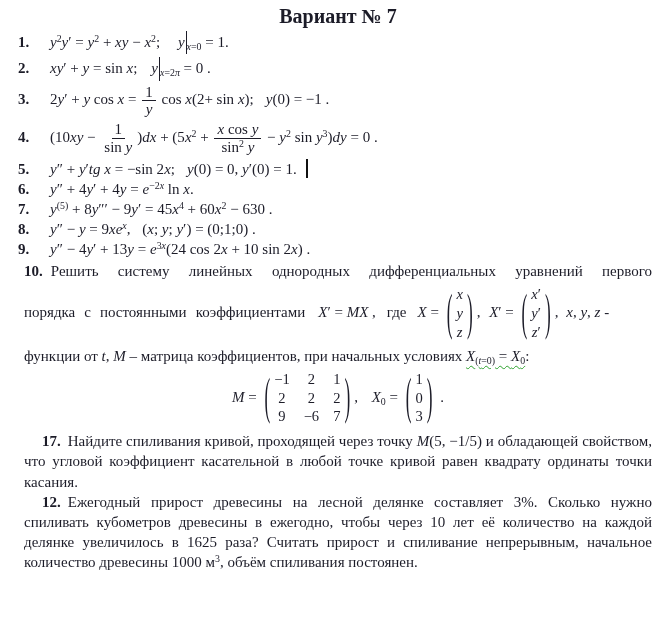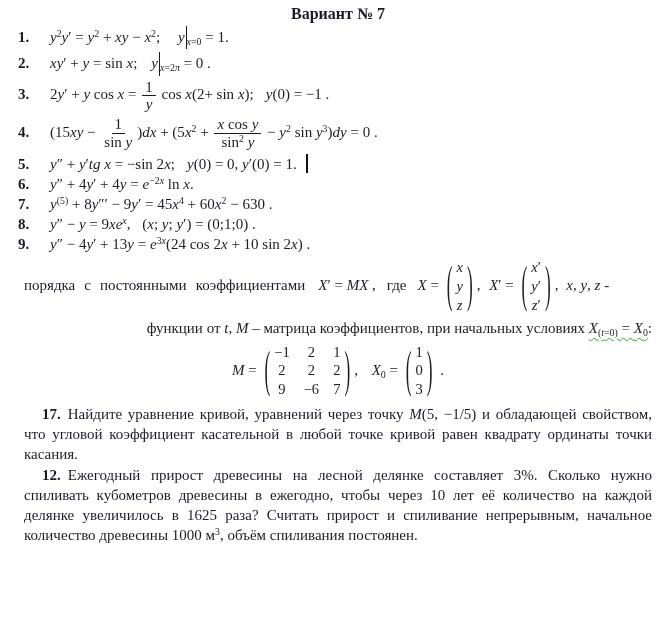--- a/index.html
+++ b/index.html
@@ -1,18 +1,18 @@
 <!DOCTYPE html>
 <html><head>
 <meta charset="utf-8">
 <style>
   html,body{margin:0;padding:0;background:#ffffff;width:666px;height:635px;overflow:hidden;}
   body{font-family:"Liberation Serif","DejaVu Serif",serif;font-size:15px;color:#1c1c28;}
   .page{padding:5px 14px 0 24px;width:628px;}
-  .title{text-align:center;font-weight:bold;font-size:16px;margin-bottom:2px;}
+  .title{text-align:center;font-weight:bold;font-size:20px;margin-bottom:2px;}
   .para{text-align:justify;line-height:1.34;}
   .indent{text-indent:18px;}
   .problem{margin:3px 0;margin-left:-6px;}
   .pnum{display:inline-block;width:32px;font-weight:bold;}
   .it{font-style:italic;}
   .bd{font-weight:bold;}
   sup,sub{font-size:0.66em;line-height:0;}
   sup{vertical-align:0.55em;}
   sub{vertical-align:-0.35em;}
   .frac{display:inline-flex;flex-direction:column;align-items:center;vertical-align:middle;text-align:center;line-height:1.12;margin:0 2px;}
@@ -20,51 +20,52 @@
   .fden{padding:0 3px;}
   .ebar{display:inline-block;width:0;border-left:1.1px solid currentColor;height:1.55em;vertical-align:-0.5em;margin-left:1px;}
   .caret{display:inline-block;width:2px;height:19px;background:#111;vertical-align:-4px;margin-left:4px;}
   .hsp{display:inline-block;}
   .mat{display:inline-flex;align-items:center;vertical-align:middle;margin:0 3px;}
   .mgrid{display:grid;gap:0 14px;padding:2px 3px;justify-items:center;align-items:center;line-height:1.3;font-size:0.97em;}
   .par{display:inline-block;transform:scaleY(2.9);transform-origin:center;line-height:1;font-size:1.15em;padding:0 1px;}
   .sqg{text-decoration:underline;text-decoration-style:wavy;text-decoration-color:#2da12d;text-decoration-thickness:1px;text-underline-offset:4px;}
   .jline{text-align:justify;text-align-last:justify;line-height:1.34;}
   .p10l2{margin:2px 0;line-height:1.3;}
-  .p10l3{line-height:1.34;margin-bottom:2px;text-align:right;}
+  .p10l3{line-height:1.34;margin-bottom:2px;}
   .mat-eq{text-align:center;margin:2px 0 3px 0;}
 </style>
 </head>
 <body>
 
 <div class="page">
   <div class="title">Вариант № 7</div>
 
   <div>
       <div class="problem"><span class="pnum">1.</span><span class="pbody"><span class="it">y</span><sup><span class="rn">2</span></sup><span class="it">y</span><span class="rn">′ = </span><span class="it">y</span><sup><span class="rn">2</span></sup><span class="rn"> + </span><span class="it">xy</span><span class="rn"> − </span><span class="it">x</span><sup><span class="rn">2</span></sup><span class="rn">; </span><span class="hsp" style="width: 14px;"></span><span class="it">y</span><span class="ebar"></span><sub><span class="it">x</span><span class="rn">=0</span></sub><span class="rn"> = 1.</span></span></div>
       <div class="problem"><span class="pnum">2.</span><span class="pbody"><span class="it">xy</span><span class="rn">′ + </span><span class="it">y</span><span class="rn"> = sin </span><span class="it">x</span><span class="rn">;</span><span class="hsp" style="width: 14px;"></span><span class="it">y</span><span class="ebar"></span><sub><span class="it">x</span><span class="rn">=2</span><span class="it">π</span></sub><span class="rn"> = 0 .</span></span></div>
       <div class="problem"><span class="pnum">3.</span><span class="pbody"><span class="rn">2</span><span class="it">y</span><span class="rn">′ + </span><span class="it">y</span><span class="rn"> cos </span><span class="it">x</span><span class="rn"> = </span><span class="frac">
             <span class="fnum"><span class="rn">1</span></span>
             <span class="fden"><span class="it">y</span></span>
           </span><span class="rn"> cos </span><span class="it">x</span><span class="rn">(2+ sin </span><span class="it">x</span><span class="rn">);</span><span class="hsp" style="width: 12px;"></span><span class="it">y</span><span class="rn">(0) = −1 .</span></span></div>
-      <div class="problem"><span class="pnum">4.</span><span class="pbody"><span class="rn">(15</span><span class="it">xy</span><span class="rn"> − </span><span class="frac">
+      <div class="problem"><span class="pnum">4.</span><span class="pbody"><span class="rn">(10</span><span class="it">xy</span><span class="rn"> − </span><span class="frac">
             <span class="fnum"><span class="rn">1</span></span>
             <span class="fden"><span class="rn">sin </span><span class="it">y</span></span>
           </span><span class="rn">)</span><span class="it">dx</span><span class="rn"> + (5</span><span class="it">x</span><sup><span class="rn">2</span></sup><span class="rn"> + </span><span class="frac">
             <span class="fnum"><span class="it">x</span><span class="rn"> cos </span><span class="it">y</span></span>
             <span class="fden"><span class="rn">sin</span><sup><span class="rn">2</span></sup><span class="rn"> </span><span class="it">y</span></span>
           </span><span class="rn"> − </span><span class="it">y</span><sup><span class="rn">2</span></sup><span class="rn"> sin </span><span class="it">y</span><sup><span class="rn">3</span></sup><span class="rn">)</span><span class="it">dy</span><span class="rn"> = 0 .</span></span></div>
       <div class="problem"><span class="pnum">5.</span><span class="pbody"><span class="it">y</span><span class="rn">″ + </span><span class="it">y</span><span class="rn">′</span><span class="it">tg </span><span class="it">x</span><span class="rn"> = −sin 2</span><span class="it">x</span><span class="rn">;</span><span class="hsp" style="width: 12px;"></span><span class="it">y</span><span class="rn">(0) = 0, </span><span class="it">y</span><span class="rn">′(0) = 1.</span><span class="hsp" style="width: 5px;"></span><span class="caret"></span></span></div>
       <div class="problem"><span class="pnum">6.</span><span class="pbody"><span class="it">y</span><span class="rn">″ + 4</span><span class="it">y</span><span class="rn">′ + 4</span><span class="it">y</span><span class="rn"> = </span><span class="it">e</span><sup><span class="rn">−2</span><span class="it">x</span></sup><span class="rn"> ln </span><span class="it">x</span><span class="rn">.</span></span></div>
       <div class="problem"><span class="pnum">7.</span><span class="pbody"><span class="it">y</span><sup><span class="rn">(5)</span></sup><span class="rn"> + 8</span><span class="it">y</span><span class="rn">″′ − 9</span><span class="it">y</span><span class="rn">′ = 45</span><span class="it">x</span><sup><span class="rn">4</span></sup><span class="rn"> + 60</span><span class="it">x</span><sup><span class="rn">2</span></sup><span class="rn"> − 630 .</span></span></div>
       <div class="problem"><span class="pnum">8.</span><span class="pbody"><span class="it">y</span><span class="rn">″ − </span><span class="it">y</span><span class="rn"> = 9</span><span class="it">xe</span><sup><span class="it">x</span></sup><span class="rn">, </span><span class="hsp" style="width: 8px;"></span><span class="rn">(</span><span class="it">x</span><span class="rn">; </span><span class="it">y</span><span class="rn">; </span><span class="it">y</span><span class="rn">′) = (0;1;0) .</span></span></div>
       <div class="problem"><span class="pnum">9.</span><span class="pbody"><span class="it">y</span><span class="rn">″ − 4</span><span class="it">y</span><span class="rn">′ + 13</span><span class="it">y</span><span class="rn"> = </span><span class="it">e</span><sup><span class="rn">3</span><span class="it">x</span></sup><span class="rn">(24 cos 2</span><span class="it">x</span><span class="rn"> + 10 sin 2</span><span class="it">x</span><span class="rn">) .</span></span></div>
     </div>
 
   <div>
+    <div class="jline"><span class="bd">10.</span><span class="hsp" style="width: 8px;"></span><span class="rn">Решить систему линейных однородных дифференциальных уравнений первого</span></div>
     <div class="p10l2"><span class="rn">порядка</span><span class="hsp" style="width: 9px;"></span><span class="rn">с</span><span class="hsp" style="width: 9px;"></span><span class="rn">постоянными</span><span class="hsp" style="width: 9px;"></span><span class="rn">коэффициентами</span><span class="hsp" style="width: 13px;"></span><span class="it">X</span><span class="rn">′ = </span><span class="it">MX</span><span class="rn"> ,</span><span class="hsp" style="width: 11px;"></span><span class="rn">где</span><span class="hsp" style="width: 11px;"></span><span class="it">X</span><span class="rn"> = </span><span class="mat">
           <span class="par">(</span>
           <span class="mgrid" style="grid-template-columns: repeat(1, auto);">
             <span class="mcell"><span class="it">x</span></span>
             <span class="mcell"><span class="it">y</span></span>
             <span class="mcell"><span class="it">z</span></span>
           </span>
           <span class="par">)</span>
         </span><span class="rn">, </span><span class="hsp" style="width: 5px;"></span><span class="it">X</span><span class="rn">′ = </span><span class="mat">
           <span class="par">(</span>
@@ -94,15 +95,15 @@
           <span class="par">(</span>
           <span class="mgrid" style="grid-template-columns: repeat(1, auto);">
             <span class="mcell"><span class="rn">1</span></span>
             <span class="mcell"><span class="rn">0</span></span>
             <span class="mcell"><span class="rn">3</span></span>
           </span>
           <span class="par">)</span>
         </span><span class="rn"> .</span></div>
   </div>
 
-  <div class="para indent"><span class="bd">17.</span><span class="hsp" style="width: 7px;"></span><span class="rn">Найдите уравнение кривой, уравнений через точку </span><span class="it">M</span><span class="rn">(5, −1/5) и обладающей свойством, что угловой коэффициент касательной в любой точке кривой равен квадрату ординаты точки касания.</span></div>
+  <div class="para indent"><span class="bd">17.</span><span class="hsp" style="width: 7px;"></span><span class="rn">Найдите спиливания кривой, проходящей через точку </span><span class="it">M</span><span class="rn">(5, −1/5) и обладающей свойством, что угловой коэффициент касательной в любой точке кривой равен квадрату ординаты точки касания.</span></div>
   <div class="para indent"><span class="bd">12.</span><span class="hsp" style="width: 7px;"></span><span class="rn">Ежегодный прирост древесины на лесной делянке составляет 3%. Сколько нужно спиливать кубометров древесины в ежегодно, чтобы через 10 лет её количество на каждой делянке увеличилось в 1625 раза? Считать прирост и спиливание непрерывным, начальное количество древесины 1000 м</span><sup><span class="rn">3</span></sup><span class="rn">, объём спиливания постоянен.</span></div>
 </div>
 
 </body></html>

